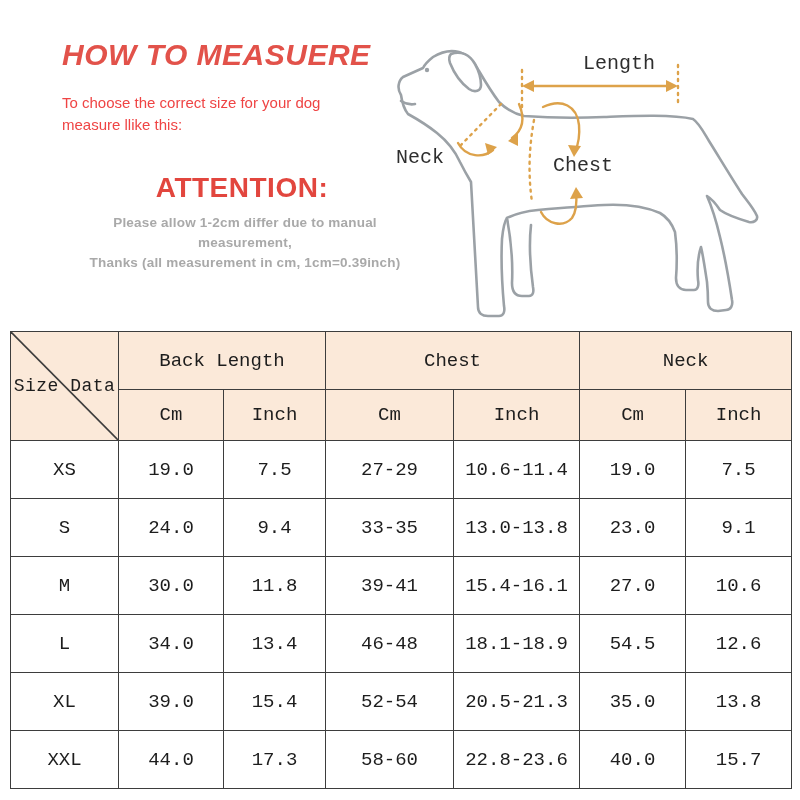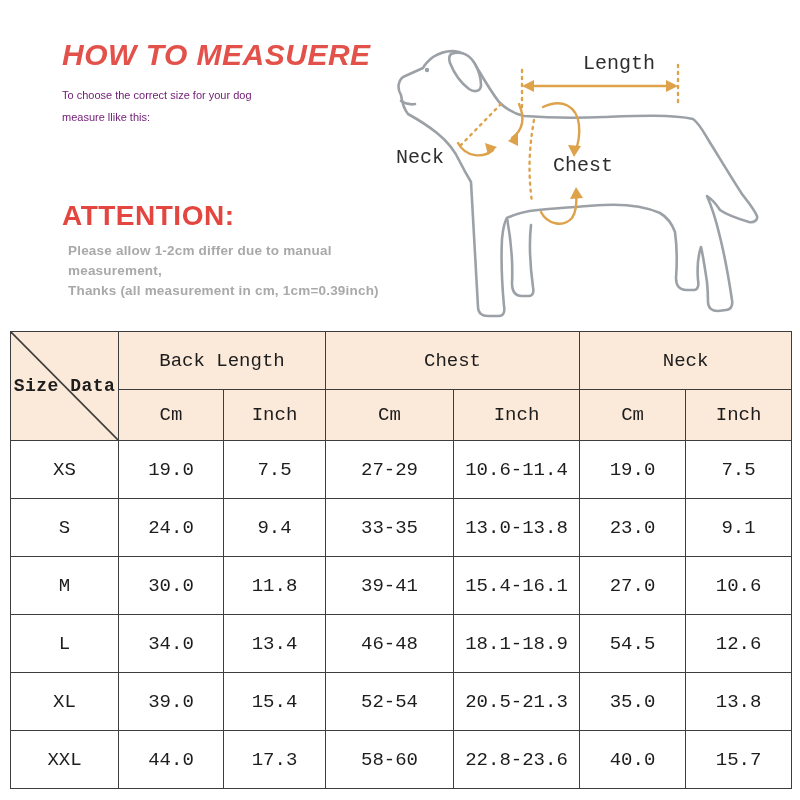--- a/index.html
+++ b/index.html
@@ -1,38 +1,38 @@
 <!DOCTYPE html>
 <html><head>
 <meta charset="utf-8">
 <style>
   * { margin:0; padding:0; box-sizing:border-box; }
   html,body { width:800px; height:800px; background:#fff; overflow:hidden; }
   body { position:relative; font-family:"Liberation Sans",sans-serif; }
 
   .howto { position:absolute; left:62px; top:38px; width:330px; }
   .howto-title { font-size:30px; font-weight:bold; color:#e2524a; letter-spacing:.5px;font-style:italic; }
-  .howto-sub { margin-top:12px; font-size:11px; color:#701a75; line-height:22px; }
-
-  .attention { position:absolute; left:62px; top:200px; width:360px; }
+  .howto-sub { margin-top:20px; font-size:15px; color:#ef4444; line-height:22px; }
+
+  .attention { position:absolute; left:62px; top:172px; width:360px;text-align:center; }
   .attention-title { font-size:28px; font-weight:bold; color:#e2463e; letter-spacing:.5px; }
   .attention-text { margin-top:9px; font-size:13.5px; font-weight:bold; color:#a9a9a9; line-height:20px; letter-spacing:.2px;margin-left:6px; }
 
   .dog-diagram { position:absolute; left:370px; top:6px; width:430px; height:330px; }
   .diagram-label { font-family:"Liberation Mono",monospace; font-size:20px; fill:#2e2e2e; }
 
   .size-table { position:absolute; left:10px; top:331px; }
   table { border-collapse:collapse; table-layout:fixed; width:781px; }
   td { border:1.6px solid #3d3d3d; text-align:center; vertical-align:middle;
        font-family:"Liberation Mono",monospace; font-size:19px; color:#1d1d1d; background:#fff; }
   td.hdr { background:#fbe9d9; }
   tr.row-group td { height:57px; }
   tr.row-units td { height:50px; }
   tr.row-data td { height:58px; }
-  .corner { position:relative; width:100%; height:108px;font-weight:bold; }
+  .corner { position:relative; width:100%; height:108px; }
   .corner svg { position:absolute; inset:0; width:100%; height:100%; }
   .corner span { position:absolute; left:0; right:0; top:50%; transform:translateY(-50%);
                  font-size:18px; letter-spacing:.5px; }
 </style>
 </head>
 <body>
 
 <div class="howto">
   <div class="howto-title">HOW TO MEASUERE</div>
   <div class="howto-sub">

